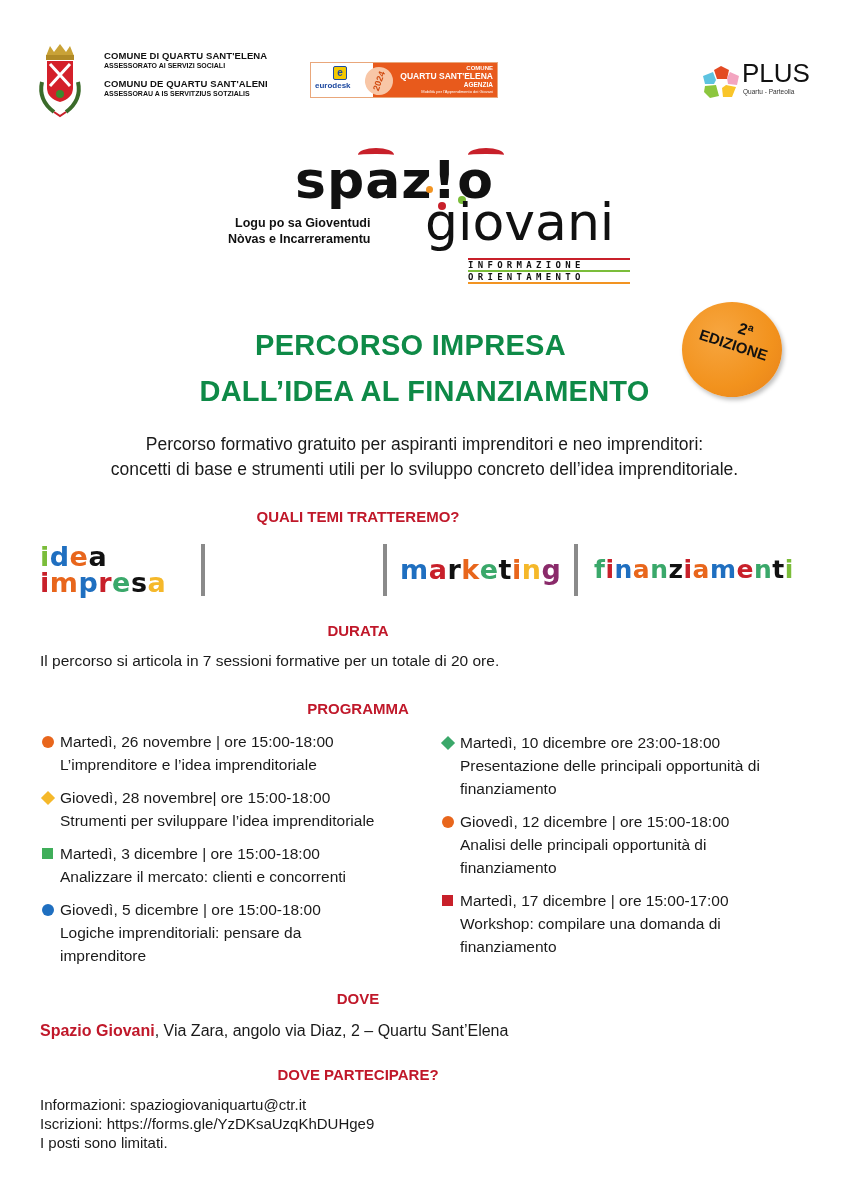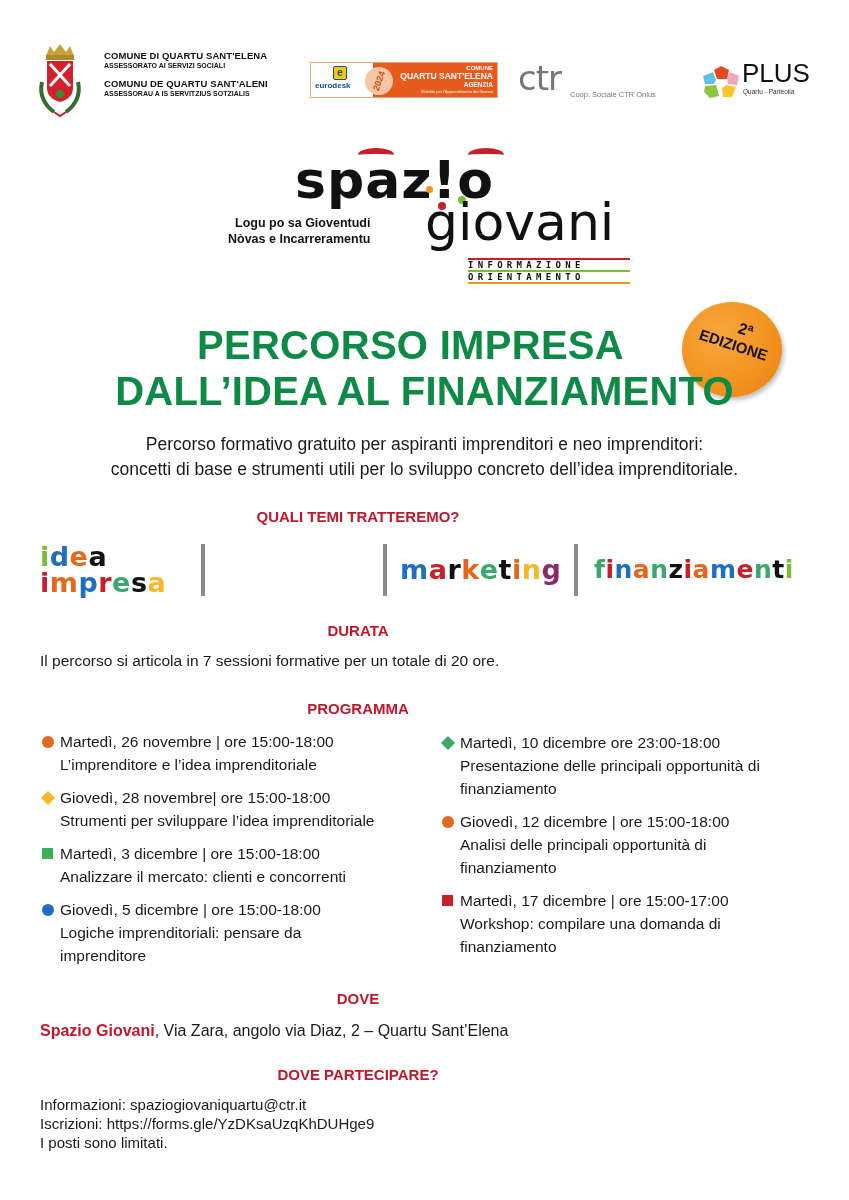--- a/index.html
+++ b/index.html
@@ -40,21 +40,21 @@
   .sg-spazio { position: absolute; left: 85px; top: 10px; font-size: 52px; font-weight: bold; color: #111; letter-spacing: 1px; font-family: "DejaVu Sans", sans-serif; line-height: 60px; }
   .sg-arc { position: absolute; border-top: 6px solid #c8202a; border-radius: 50% 50% 0 0; }
   .sg-tag { position: absolute; left: 18px; top: 75px; font-size: 12.5px; font-weight: bold; color: #111; text-align: right; line-height: 16px; }
   .sg-giovani { position: absolute; left: 215px; top: 52px; font-size: 52px; color: #111; font-family: "DejaVu Sans", sans-serif; line-height: 60px; letter-spacing: 0px; }
   .sg-dot { position: absolute; border-radius: 50%; }
   .sg-info { position: absolute; left: 258px; top: 118px; width: 162px; }
   .sg-info .line { height: 2px; }
   .sg-info .txt { font-size: 9px; font-weight: bold; letter-spacing: 4.3px; color: #111; line-height: 10px; font-family: "DejaVu Sans Mono", monospace; }
 
   
-  .title { position: absolute; top: 322px; left: 0; width: 849px; text-align: center; color: #0e8a47; font-weight: bold; font-size: 40px; line-height: 46px; letter-spacing: 0.3px; font-family: "Liberation Sans", sans-serif; }
+  .title { position: absolute; top: 322px; left: 0; width: 849px; text-align: center; color: #0e8a47; font-weight: bold; font-size: 29px; line-height: 46px; letter-spacing: 0.3px; font-family: "Liberation Sans", sans-serif; }
   .title .l2 { letter-spacing: 0.2px; }
   .badge { position: absolute; left: 682px; top: 302px; width: 100px; height: 95px; border-radius: 50%; background: radial-gradient(circle at 38% 35%, #f7a640 0%, #f2921d 60%, #e6801a 100%); box-shadow: 2px 3px 4px rgba(0,0,0,0.25); z-index: 1; }
   .badge-text { position: absolute; left: 0; top: 0; width: 100px; height: 95px; transform: rotate(18deg); text-align: center; color: #111; font-weight: bold; }
   .badge-num { display: block; padding-top: 16px; font-size: 16px; line-height: 18px; padding-left: 14px; }
   .badge-lbl { display: block; font-size: 15px; line-height: 18px; }
   .title-wrap { position: absolute; top: 0; left: 0; width: 849px; height: 1200px; z-index: 2; pointer-events: none; }
 
   
   .intro { position: absolute; top: 432px; left: 0; width: 849px; text-align: center; font-size: 17.5px; line-height: 25px; color: #1a1a1a; }
   .section-head { position: absolute; left: 0; width: 716px; text-align: center; color: #c0182a; font-weight: bold; font-size: 15px; }
@@ -115,24 +115,20 @@
     </div>
     <div class="ed-right">
       <div class="ed-badge">2024</div>
       <div class="ed-l1">COMUNE</div>
       <div class="ed-l2">QUARTU SANT'ELENA</div>
       <div class="ed-l3">AGENZIA</div>
       <div class="ed-l4">Mobilità per l'Apprendimento dei Giovani</div>
     </div>
   </div>
 
-  <div class="ctr">
-    <div class="ctr-word">ctr</div>
-    <div class="ctr-sub">Coop. Sociale CTR Onlus</div>
-  </div>
 
   <div class="plus">
     <svg width="38" height="36" viewBox="0 0 38 36">
       <polygon points="19,2 27,6 25,15 15,15 12,6" fill="#e34a23"></polygon>
       <polygon points="28,8 37,12 35,21 26,20 25,14" fill="#f3a5c0"></polygon>
       <polygon points="24,21 34,23 30,33 21,33 20,24" fill="#f9c52a"></polygon>
       <polygon points="3,22 14,21 17,32 8,34 2,28" fill="#8cc63e"></polygon>
       <polygon points="1,12 11,8 14,16 12,20 3,20" fill="#5dc3e0"></polygon>
     </svg>
     <div class="plus-word">PLUS</div>

